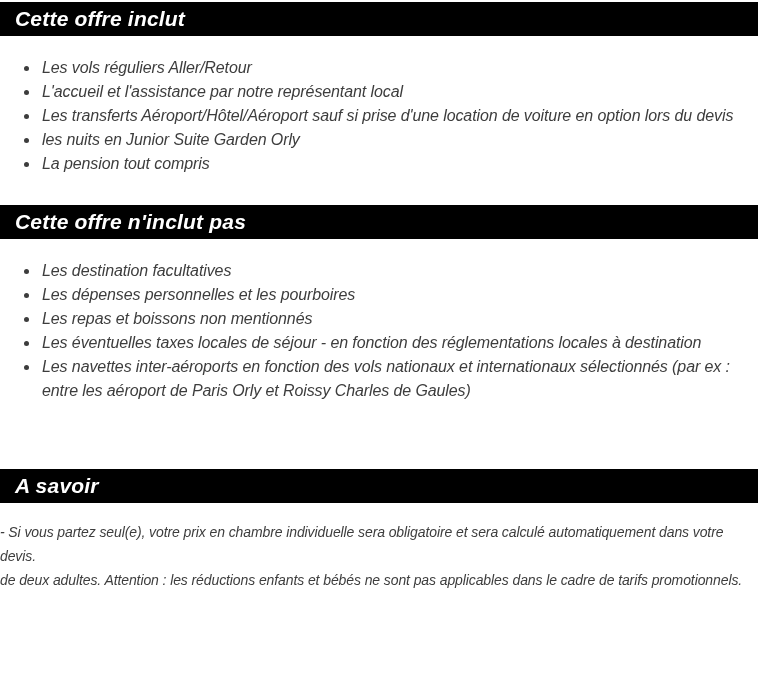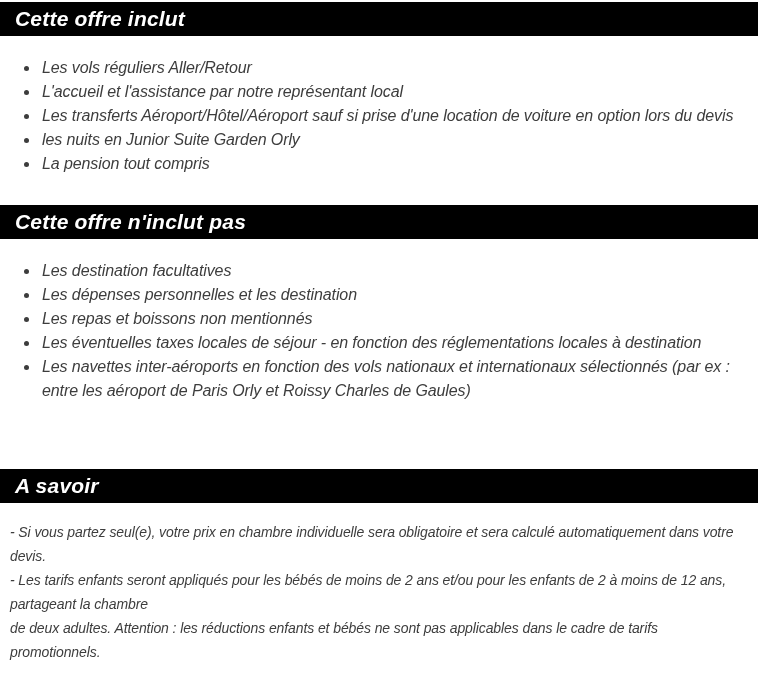--- a/index.html
+++ b/index.html
@@ -46,21 +46,21 @@
     letter-spacing: -0.1px;
   }
   .bullet-list li {
     padding-left: 2px;
   }
   .section-includes { margin-top: 0; }
   .section-excludes { margin-top: 29px; }
   .section-notes   { margin-top: 66px; }
   .notes-body {
     margin-top: 17px;
-    padding: 0 6px 0 10px;
+    padding: 0 6px 0 0;
     font-size: 14px;
     line-height: 24px;
     letter-spacing: -0.1px;
   }
   .notes-body p {
     margin: 0;
   }
 </style>
 </head>
 <body>
@@ -79,31 +79,30 @@
         <li>La pension tout compris</li>
       </ul>
   </section>
 
   <section class="section-excludes">
     <header class="section-bar">
       <h2>Cette offre n'inclut pas</h2>
     </header>
     <ul class="bullet-list">
         <li>Les destination facultatives</li>
-        <li>Les dépenses personnelles et les destination</li>
+        <li>Les dépenses personnelles et les pourboires</li>
         <li>Les repas et boissons non mentionnés</li>
         <li>Les éventuelles taxes locales de séjour - en fonction des réglementations locales à destination</li>
         <li>Les navettes inter-aéroports en fonction des vols nationaux et internationaux sélectionnés (par ex : entre les aéroport de Paris Orly et Roissy Charles de Gaules)</li>
       </ul>
   </section>
 
   <section class="section-notes">
     <header class="section-bar">
       <h2>A savoir</h2>
     </header>
     <div class="notes-body">
         <p>- Si vous partez seul(e), votre prix en chambre individuelle sera obligatoire et sera calculé automatiquement dans votre devis.</p>
-        <p>- Les tarifs enfants seront appliqués pour les bébés de moins de 2 ans et/ou pour les enfants de 2 à moins de 12 ans, partageant la chambre</p>
         <p>de deux adultes. Attention : les réductions enfants et bébés ne sont pas applicables dans le cadre de tarifs promotionnels.</p>
       </div>
   </section>
 
 </div>
 
 </body></html>

